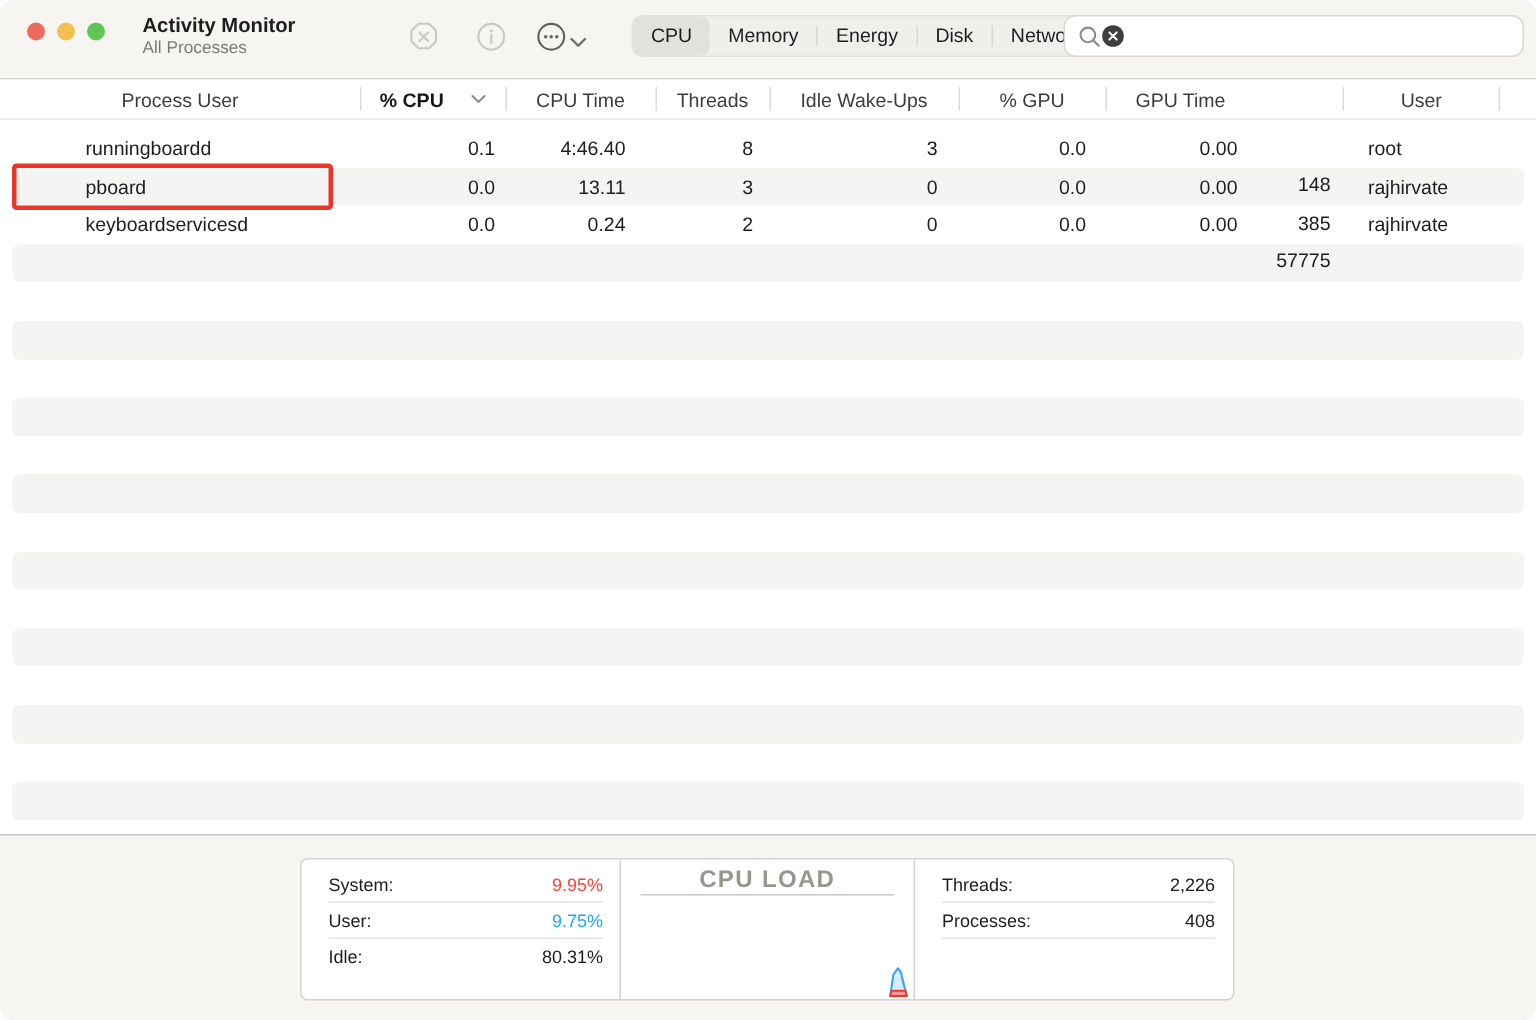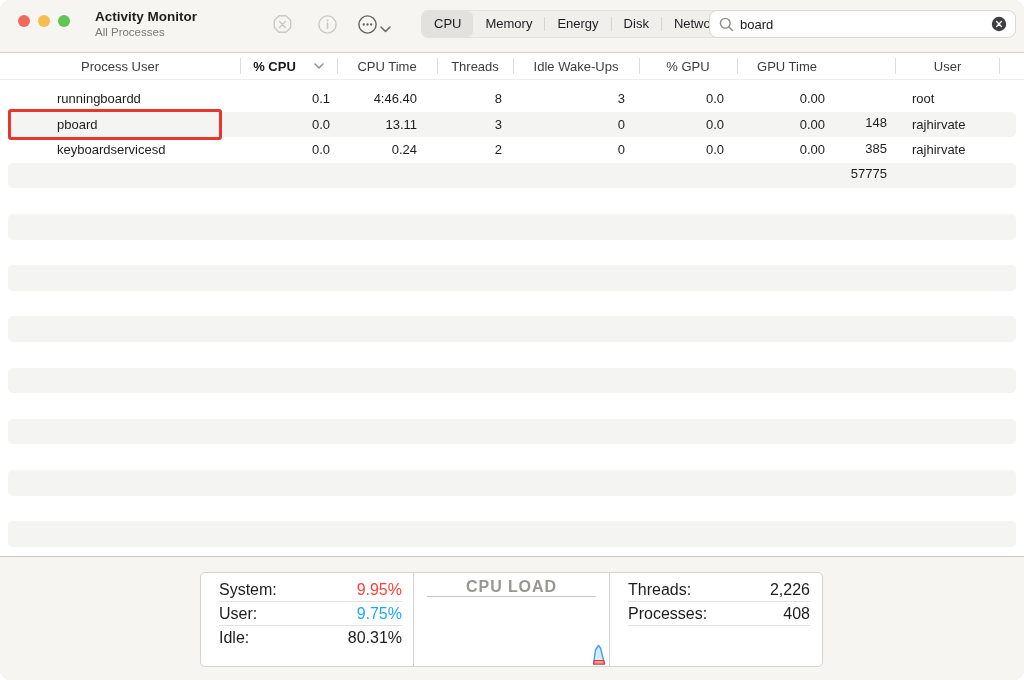--- a/index.html
+++ b/index.html
@@ -59,21 +59,21 @@
 
   .hl-rect { position:absolute; left:8px; top:29px; width:214px; height:31px; border:3px solid #e8372a; border-radius:3px; z-index:2; }
 
   
   .footer { position:absolute; left:0; right:0; bottom:0; height:124px; background:#f6f5f2; border-top:1px solid #c8c7c5; }
   .fwrap { position:absolute; left:200px; top:15px; width:623px; height:95px; background:#fff; border:1px solid #d4d3d1; border-radius:5px; display:flex; }
   .fpanel { height:100%; }
   .fp-left  { width:213px; border-right:1px solid #d4d3d1; padding:5px 11px 0 18px; }
   .fp-mid   { width:196px; border-right:1px solid #d4d3d1; padding:5px 13px 0; position:relative; }
   .fp-right { flex:1; padding:5px 12px 0 18px; }
-  .fstat { display:flex; justify-content:space-between; align-items:center; height:24px; font-size:16px; color:#1d1d1f; }
+  .fstat { display:flex; justify-content:space-between; align-items:center; height:24px; font-size:12px; color:#1d1d1f; }
   .fstat.lined { border-bottom:1px solid #e2e2e0; }
   .load-title { text-align:center; font-size:16px; font-weight:700; letter-spacing:0.9px; color:#98978f; height:19px; line-height:17px; border-bottom:1px solid #c9c8c6; }
   .spike { position:absolute; right:3px; bottom:1px; }
 </style>
 </head>
 <body>
 
 <div class="window">
 
   <div class="toolbar">
@@ -122,21 +122,20 @@
       <div class="seg">Disk</div>
       <div class="segsep"></div>
       <div class="seg">Network</div>
     </div>
 
     <div class="search">
       <svg width="15" height="15" viewBox="0 0 16 16">
         <circle cx="6.7" cy="6.7" r="5.2" fill="none" stroke="#8b8a87" stroke-width="1.5"></circle>
         <path d="M10.6 10.6 L14.4 14.4" stroke="#8b8a87" stroke-width="1.5" stroke-linecap="round"></path>
       </svg>
-      <input type="text" value="board" style="">
       <svg width="16" height="16" viewBox="0 0 16 16">
         <circle cx="8" cy="8" r="7.2" fill="#3e3e40"></circle>
         <path d="M5.6 5.6 L10.4 10.4 M10.4 5.6 L5.6 10.4" stroke="#f4f4f2" stroke-width="1.4" stroke-linecap="round"></path>
       </svg>
     </div>
   </div>
 
   <div class="thead">
     <div class="hcell c0">
         <span class="hlabel">Process User</span>

